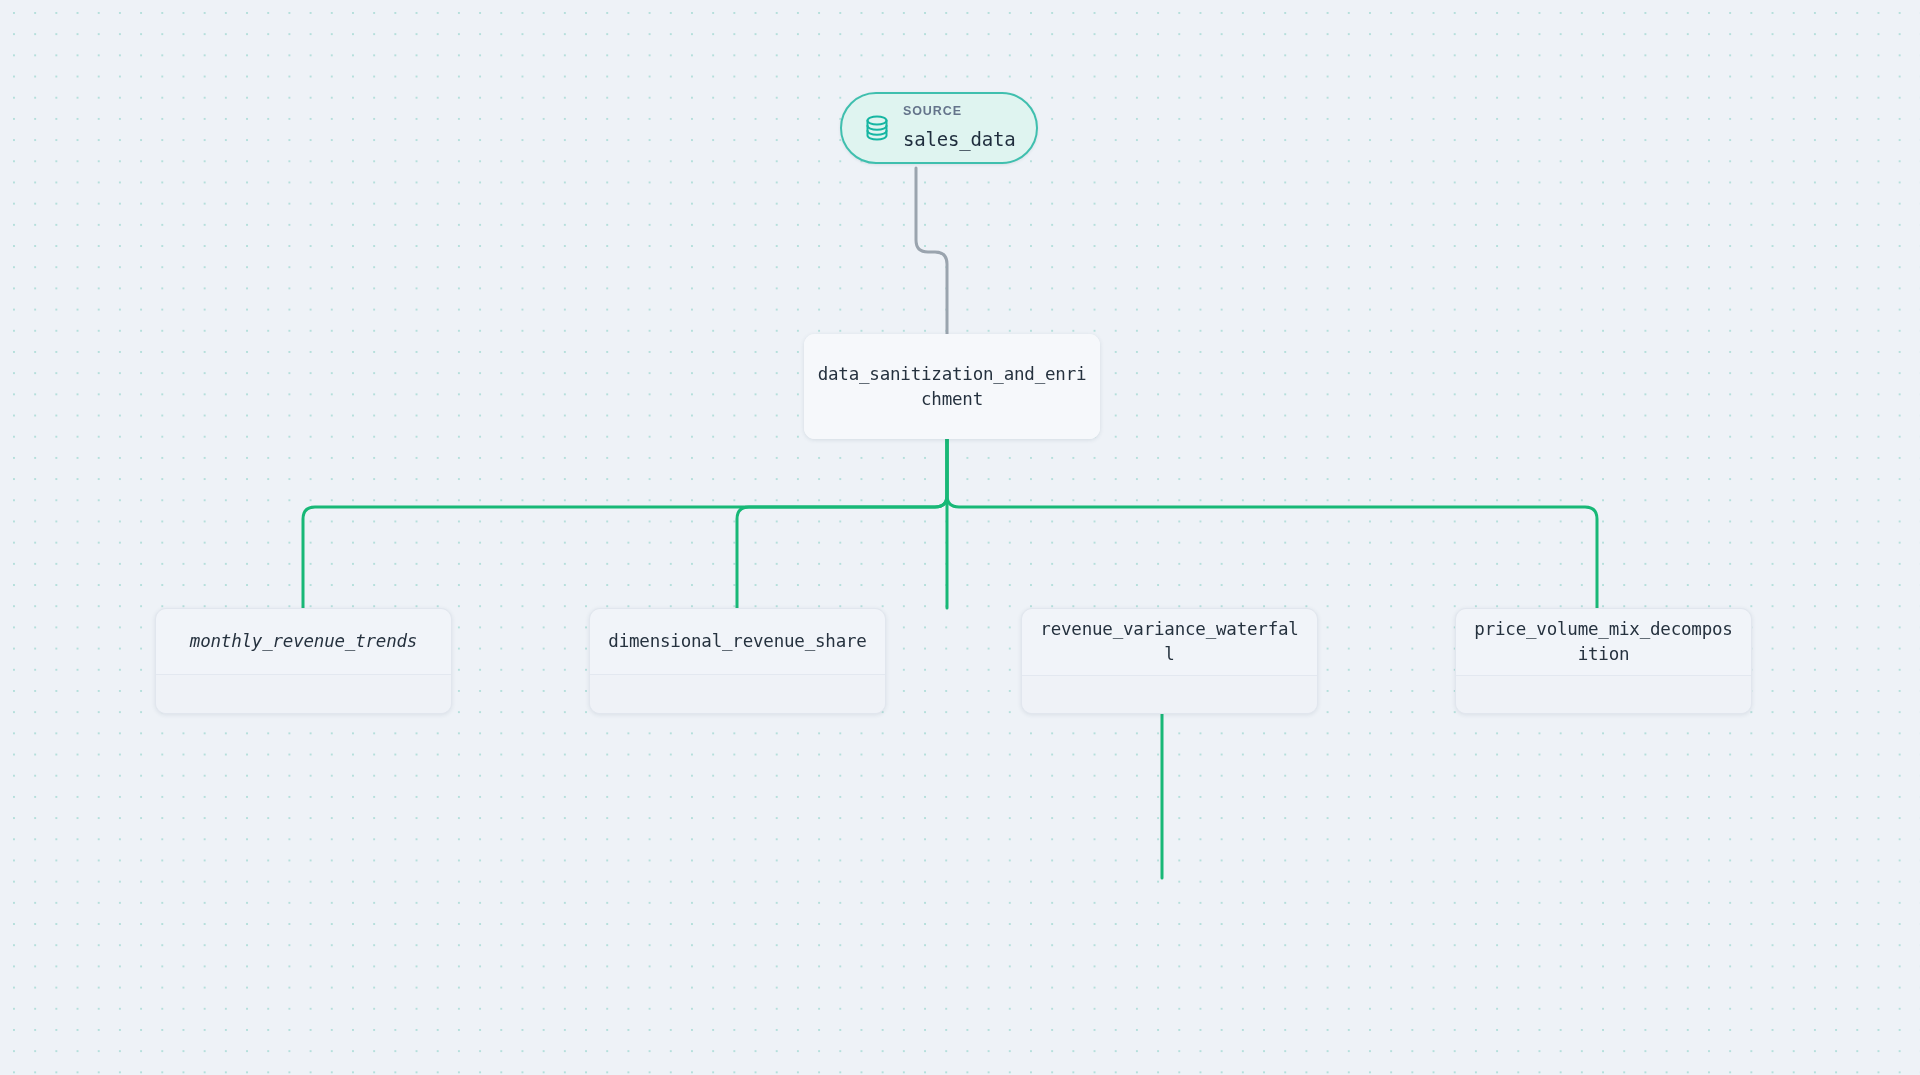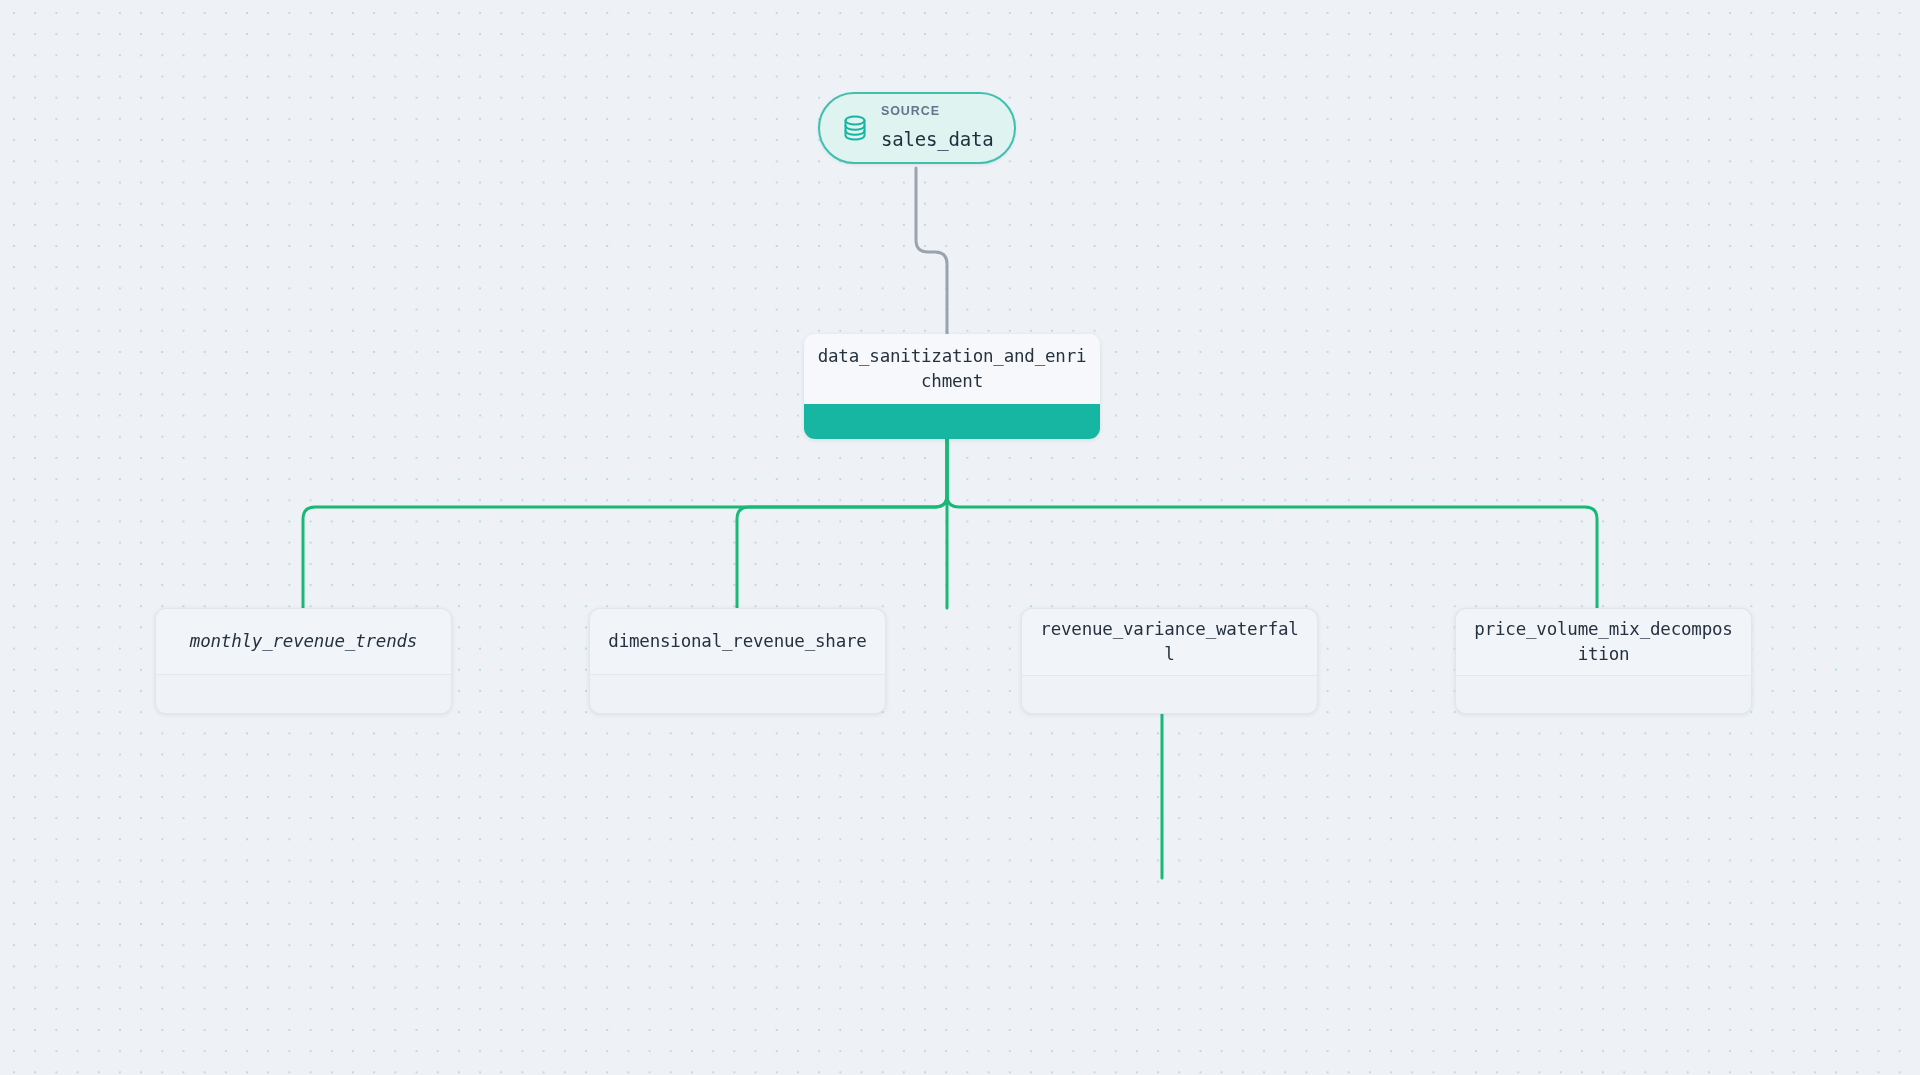--- a/index.html
+++ b/index.html
@@ -65,21 +65,21 @@
   }
 
   
   .transform-node {
     position: absolute;
     background: #f6f8fb;
     border-radius: 11px;
     box-shadow: 0 1px 4px rgba(40, 70, 90, 0.13);
     overflow: hidden;
     display: flex;
-    flex-direction: column;
+    flex-direction: row;
   }
   .transform-title {
     flex: 1 1 auto;
     background: #f6f8fb;
     display: flex;
     align-items: center;
     justify-content: center;
     text-align: center;
     padding: 10px 12px;
     font-family: "DejaVu Sans Mono", monospace;
@@ -136,21 +136,21 @@
 
   <svg id="edge-layer" viewBox="0 0 1920 1075" width="1920" height="1075" fill="none">
       <path d="M 916 168 L 916 240 Q 916 252 928 252 L 935 252 Q 947 252 947 264 L 947 334" stroke="#9aa4ae" stroke-width="3" fill="none" stroke-linecap="round" stroke-linejoin="round"></path>
       <path d="M 947 439 L 947 495 Q 947 507 935 507 L 315 507 Q 303 507 303 519 L 303 608" stroke="#18b877" stroke-width="3" fill="none" stroke-linecap="round" stroke-linejoin="round"></path>
       <path d="M 947 439 L 947 495 Q 947 507 935 507 L 749 507 Q 737 507 737 519 L 737 608" stroke="#18b877" stroke-width="3" fill="none" stroke-linecap="round" stroke-linejoin="round"></path>
       <path d="M 947 439 L 947 608" stroke="#18b877" stroke-width="3" fill="none" stroke-linecap="round" stroke-linejoin="round"></path>
       <path d="M 947 439 L 947 495 Q 947 507 959 507 L 1585 507 Q 1597 507 1597 519 L 1597 608" stroke="#18b877" stroke-width="3" fill="none" stroke-linecap="round" stroke-linejoin="round"></path>
       <path d="M 1162 714 L 1162 878" stroke="#18b877" stroke-width="3" fill="none" stroke-linecap="round" stroke-linejoin="round"></path>
     </svg>
 
-  <div class="source-node" style="left: 818px; top: 92px; width: 198px; height: 72px;">
+  <div class="source-node" style="left: 840px; top: 92px; width: 198px; height: 72px;">
     <span class="db-icon">
       <svg width="26" height="28" viewBox="0 0 26 28" fill="none" stroke="#16b6a2" stroke-width="2" stroke-linecap="round" stroke-linejoin="round">
         <ellipse cx="13" cy="6.5" rx="9.5" ry="4"></ellipse>
         <path d="M3.5 6.5 V21.5 C3.5 23.7 7.75 25.5 13 25.5 C18.25 25.5 22.5 23.7 22.5 21.5 V6.5"></path>
         <path d="M3.5 11.8 C3.5 14 7.75 15.8 13 15.8 C18.25 15.8 22.5 14 22.5 11.8"></path>
         <path d="M3.5 16.8 C3.5 19 7.75 20.8 13 20.8 C18.25 20.8 22.5 19 22.5 16.8"></path>
       </svg>
     </span>
     <span class="source-text">
       <span class="source-kind">SOURCE</span>

